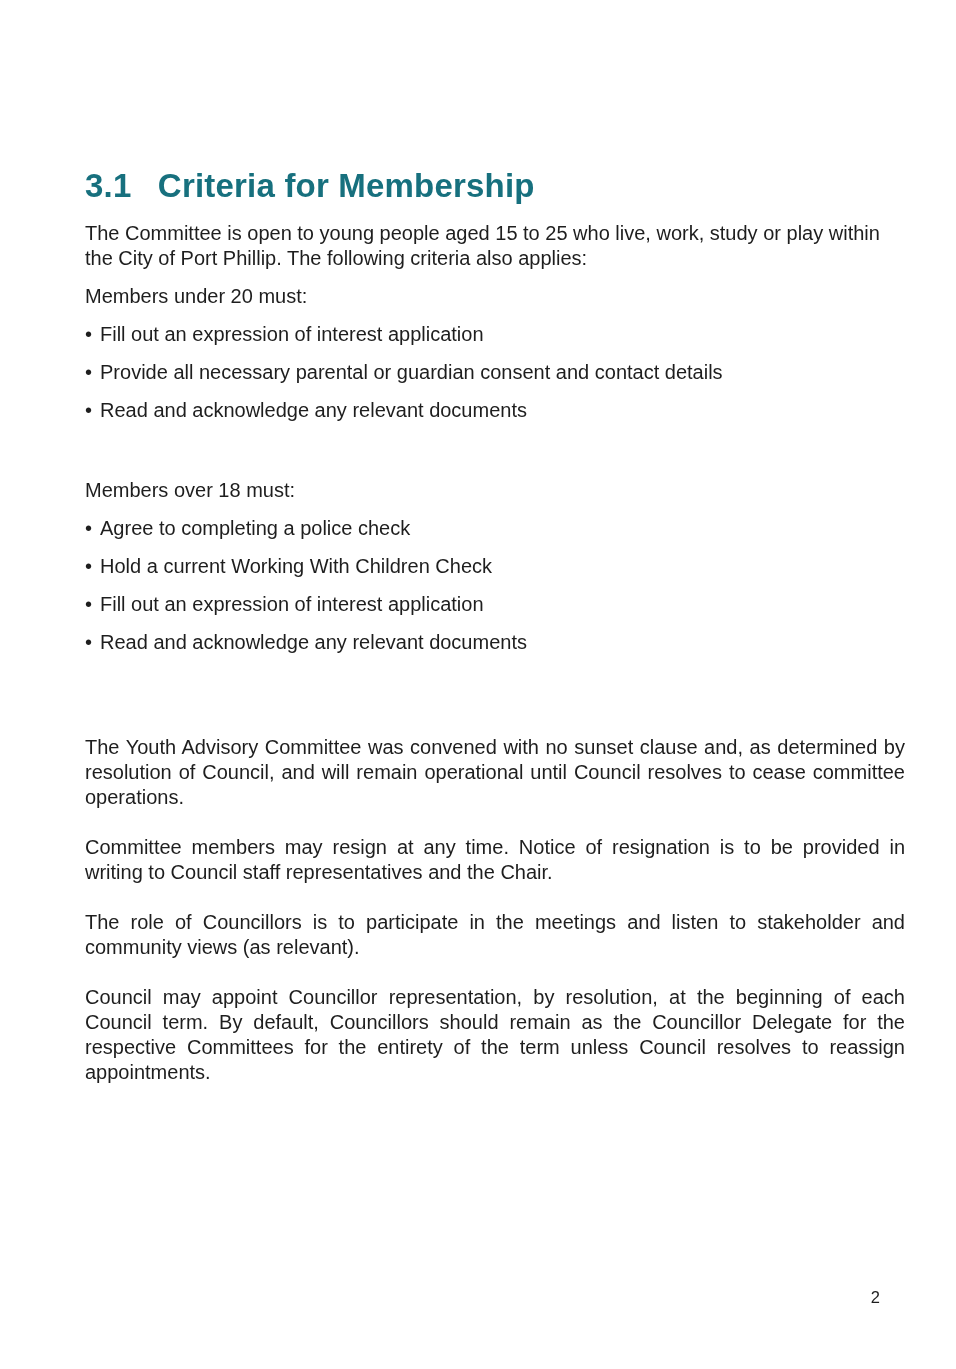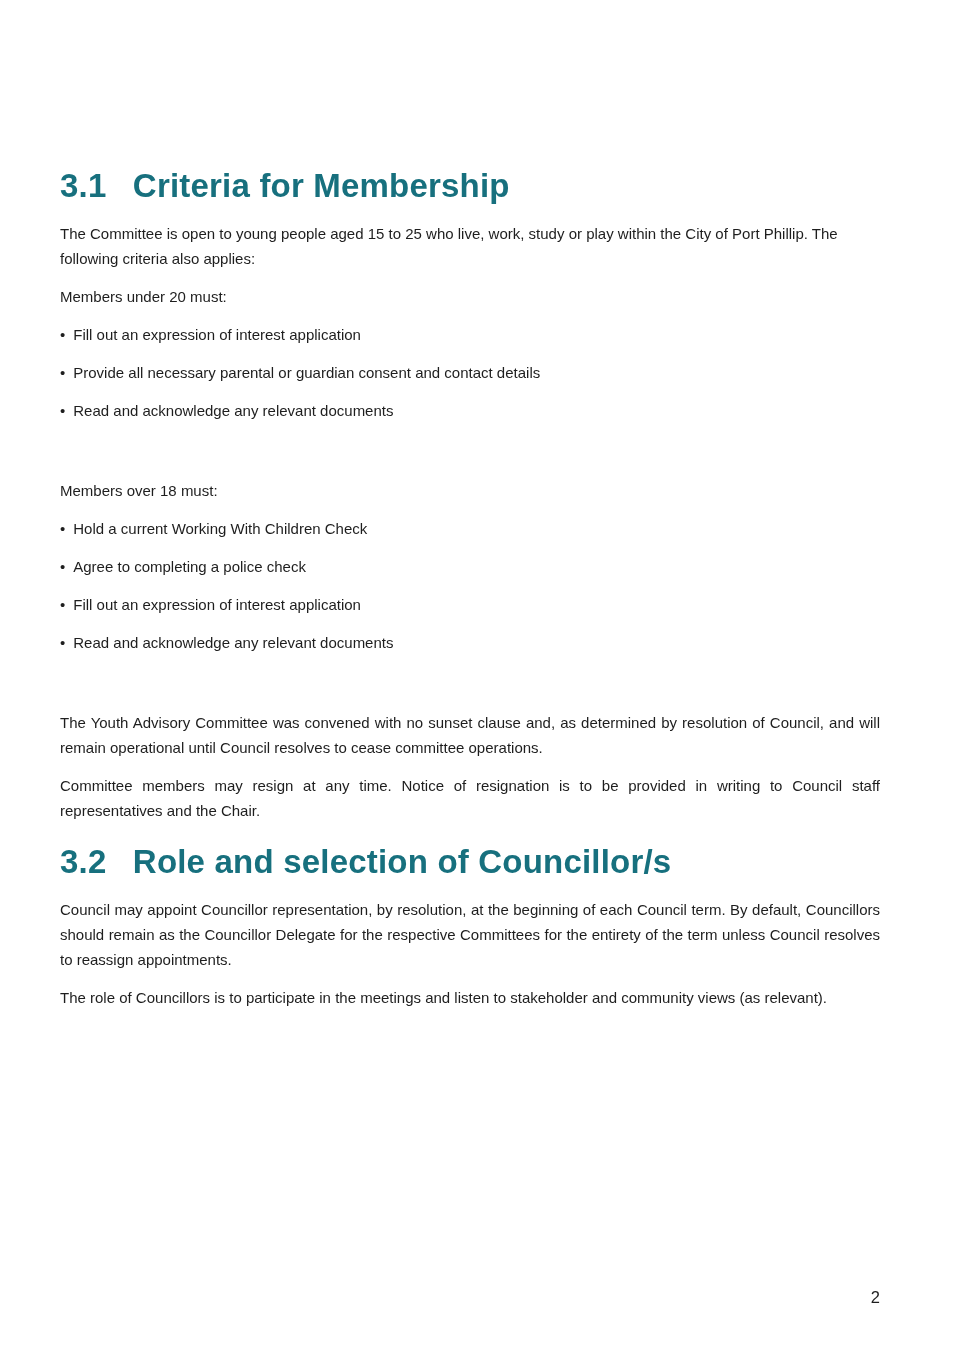--- a/index.html
+++ b/index.html
@@ -18,40 +18,40 @@
     position: relative;
     overflow: hidden;
   }
   .page {
     position: absolute;
     inset: 0;
     background: var(--bg);
   }
   .content {
     position: absolute;
-    left: 60px;
+    left: 85px;
     top: 167px;
     width: 820px;
   }
   h1 {
     color: var(--accent);
     font-size: 33px;
     line-height: 38px;
     font-weight: bold;
     margin: 0 0 16px 0;
     letter-spacing: 0.2px;
   }
   h1.h2 { margin-top: 20px; }
   h1 .hnum { margin-right: 17px; }
   p {
-    font-size: 15px;
+    font-size: 20px;
     line-height: 25px;
     margin: 0 0 13px 0;
   }
-  p.justify { text-align: justify; }
+  p.justify { text-align: justify; margin-top: 25px; }
   .bullet .bm { margin-right: 8px; }
   .spacer { height: 42px; }
   .pagenum {
     position: absolute;
     top: 1285px;
     right: 76px;
     font-size: 16.5px;
     line-height: 25px;
     color: var(--body);
   }
@@ -75,39 +75,35 @@
       <p class="bullet"><span class="bm">•</span><span>Fill out an expression of interest application</span></p>
       <p class="bullet"><span class="bm">•</span><span>Provide all necessary parental or guardian consent and contact details</span></p>
       <p class="bullet"><span class="bm">•</span><span>Read and acknowledge any relevant documents</span></p>
     </div>
 
     <div class="spacer"></div>
 
     <p>Members over 18 must:</p>
 
     <div>
+      <p class="bullet"><span class="bm">•</span><span>Agree to completing a police check</span></p>
       <p class="bullet"><span class="bm">•</span><span>Hold a current Working With Children Check</span></p>
-      <p class="bullet"><span class="bm">•</span><span>Agree to completing a police check</span></p>
       <p class="bullet"><span class="bm">•</span><span>Fill out an expression of interest application</span></p>
       <p class="bullet"><span class="bm">•</span><span>Read and acknowledge any relevant documents</span></p>
     </div>
 
     <div class="spacer"></div>
 
     <p class="justify">The Youth Advisory Committee was convened with no sunset clause and, as determined by resolution of Council, and will remain operational until Council resolves to cease committee operations.</p>
 
 
     <p class="justify">Committee members may resign at any time. Notice of resignation is to be provided in writing to Council staff representatives and the Chair.</p>
 
 
-    <h1 class="h2">
-      <span class="hnum">3.2</span>
-      <span>Role and selection of Councillor/s</span>
-    </h1>
+
+    <p class="justify">The role of Councillors is to participate in the meetings and listen to stakeholder and community views (as relevant).</p>
 
     <p class="justify">Council may appoint Councillor representation, by resolution, at the beginning of each Council term. By default, Councillors should remain as the Councillor Delegate for the respective Committees for the entirety of the term unless Council resolves to reassign appointments.</p>
-
-    <p class="justify">The role of Councillors is to participate in the meetings and listen to stakeholder and community views (as relevant).</p>
 
   </div>
 
   <div class="pagenum">2</div>
 </div>
 
 </body></html>

